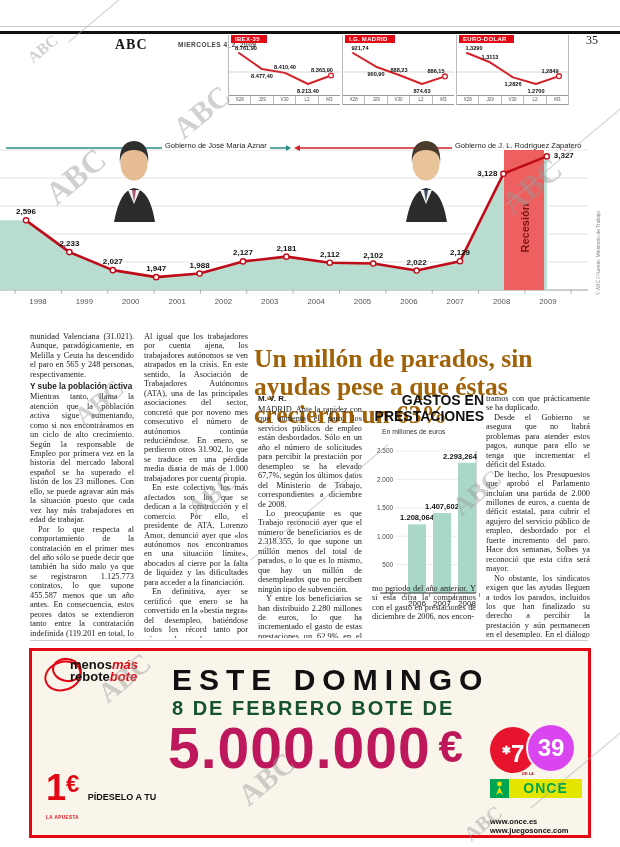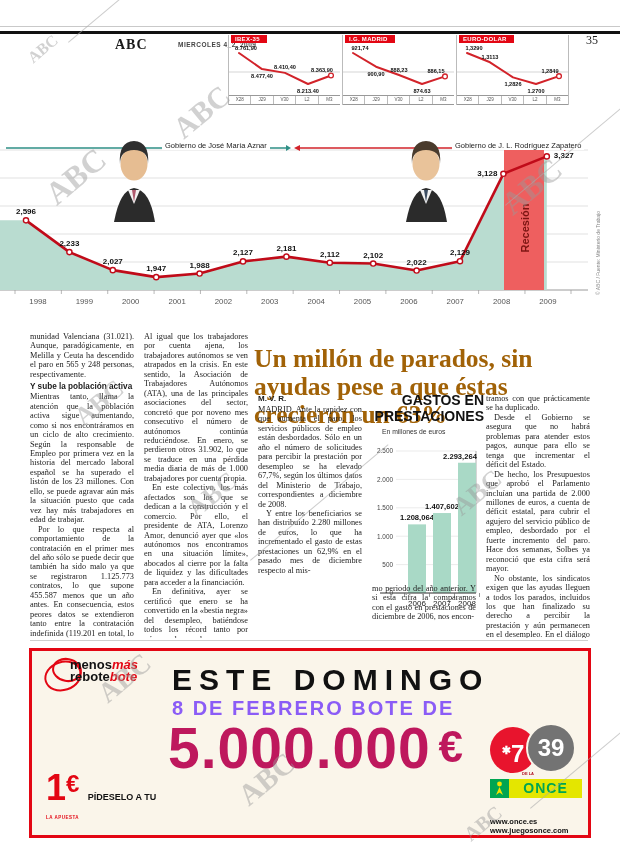--- a/index.html
+++ b/index.html
@@ -57,38 +57,38 @@
   .ad-logo .scribble{position:absolute;left:0;top:4px;width:34px;height:26px;
         border:2.5px solid #e30613;border-radius:50%;transform:rotate(-18deg);}
   .ad-logo .scribble2{position:absolute;left:8px;top:1px;width:26px;height:20px;
         border:2px solid #e30613;border-radius:50%;transform:rotate(10deg);}
   .ad-logo .lg{position:absolute;left:26px;top:2px;font-weight:bold;font-size:13px;
         line-height:12px;color:#111;}
   .ad-logo .lg .red{color:#e30613;font-style:italic;}
   .ad-t1{position:absolute;left:140px;top:12px;font-weight:bold;font-size:30px;
         letter-spacing:7px;color:#111;}
   .ad-t2{position:absolute;left:140px;top:46px;font-weight:bold;font-size:20px;
-        letter-spacing:2px;color:#8b5cf6;}
+        letter-spacing:2px;color:#14532d;}
   .ad-amt{position:absolute;left:136px;top:64px;color:#be185d;font-weight:bold;}
   .ad-amt .n{font-size:57px;letter-spacing:1px;}
   .ad-amt .e{font-size:44px;margin-left:8px;vertical-align:6px;}
   .ad-bl{position:absolute;left:14px;top:116px;width:170px;}
   .ad-bl .one{color:#e30613;font-weight:bold;font-size:36px;line-height:34px;}
   .ad-bl .one .e{font-size:24px;vertical-align:8px;}
   .ad-bl .apuesta{color:#e30613;font-weight:bold;font-size:4.5px;letter-spacing:.5px;}
   .ad-bl .cta1{display:inline-block;color:#111;font-weight:bold;font-size:9px;margin-left:4px;}
   .ad-bl .cta2{color:#111;font-weight:bold;font-size:12px;margin-top:1px;}
   .ad-right{position:absolute;left:458px;top:72px;width:110px;}
   .c739{position:relative;height:52px;}
   .c739 .c1{position:absolute;left:0;top:4px;width:46px;height:46px;border-radius:50%;
         background:#e8142d;color:#fff;text-align:center;font-weight:bold;font-size:24px;
         line-height:46px;}
   .c739 .c1 .st{font-size:11px;vertical-align:8px;}
   .c739 .c2{position:absolute;left:36px;top:0;width:46px;height:46px;border-radius:50%;
-        background:#737373;border:2px solid #faf5ea;color:#fff;text-align:center;
+        background:#d946ef;border:2px solid #faf5ea;color:#fff;text-align:center;
         font-weight:bold;font-size:24px;line-height:46px;}
   .c739 .dela{position:absolute;left:32px;top:48px;font-size:4px;font-weight:bold;color:#b01020;}
   .once-row{display:flex;margin-top:4px;width:92px;height:19px;}
   .once-sq{width:19px;height:19px;background:#00a551;display:flex;align-items:center;
         justify-content:center;}
   .once-box{flex:1;background:#e4e600;color:#00a551;font-weight:bold;font-size:14px;
         letter-spacing:1px;text-align:center;line-height:19px;}
   .ad-urls{margin-top:19px;font-weight:bold;font-size:7.5px;line-height:9px;color:#111;}
   .ad-urls a{color:#111;text-decoration:none;display:block;}
   
@@ -276,20 +276,21 @@
       <p>Al igual que los trabajadores por cuenta ajena, los trabajadores autónomos se ven atrapados en la crisis. En este sentido, la Asociación de Trabajadores Autónomos (ATA), una de las principales asociaciones del sector, concretó que por noveno mes consecutivo el número de autónomos continúa reduciéndose. En enero, se perdieron otros 31.902, lo que se traduce en una pérdida media diaria de más de 1.000 trabajadores por cuenta propia.</p>
       <p class="ind">En este colectivo, los más afectados son los que se dedican a la construcción y el comercio. Por ello, el presidente de ATA, Lorenzo Amor, denunció ayer que «los autónomos nos encontramos en una situación límite», abocados al cierre por la falta de liquidez y las dificultades para acceder a la financiación.</p>
       <p class="ind">En definitiva, ayer se certificó que enero se ha convertido en la «bestia negra» del desempleo, batiéndose todos los récord tanto por número de parados en un mes como en el total de parados.</p>
     </div>
 
     <h1 class="headline">Un millón de parados, sin ayudas pese a que éstas crecieron un 63%</h1>
 
     <div class="col col-offset bodytext" style="left:228px">
       <div class="byline">M. V. R.</div>
       <p>MADRID. Ante la rapidez con que aumenta el paro, los servicios públicos de empleo están desbordados. Sólo en un año el número de solicitudes para percibir la prestación por desempleo se ha elevado 67,7%, según los últimos datos del Ministerio de Trabajo, correspondientes a diciembre de 2008.</p>
+      <p class="ind">Lo preocupante es que Trabajo reconoció ayer que el número de beneficiarios es de 2.318.355, lo que supone un millón menos del total de parados, o lo que es lo mismo, que hay un millón de desempleados que no perciben ningún tipo de subvención.</p>
       <p class="ind">Y entre los beneficiarios se han distribuido 2.280 millones de euros, lo que ha incrementado el gasto de estas prestaciones un 62,9% en el pasado mes de diciembre respecto al mis-</p>
     </div>
 
     <div class="chart-box">
       <div class="chart-title">
         <div>GASTOS EN</div>
         <div>PRESTACIONES</div>
       </div>
       <div class="chart-sub">En millones de euros</div>
       <div><svg width="112" height="192" viewBox="0 0 112 192">

